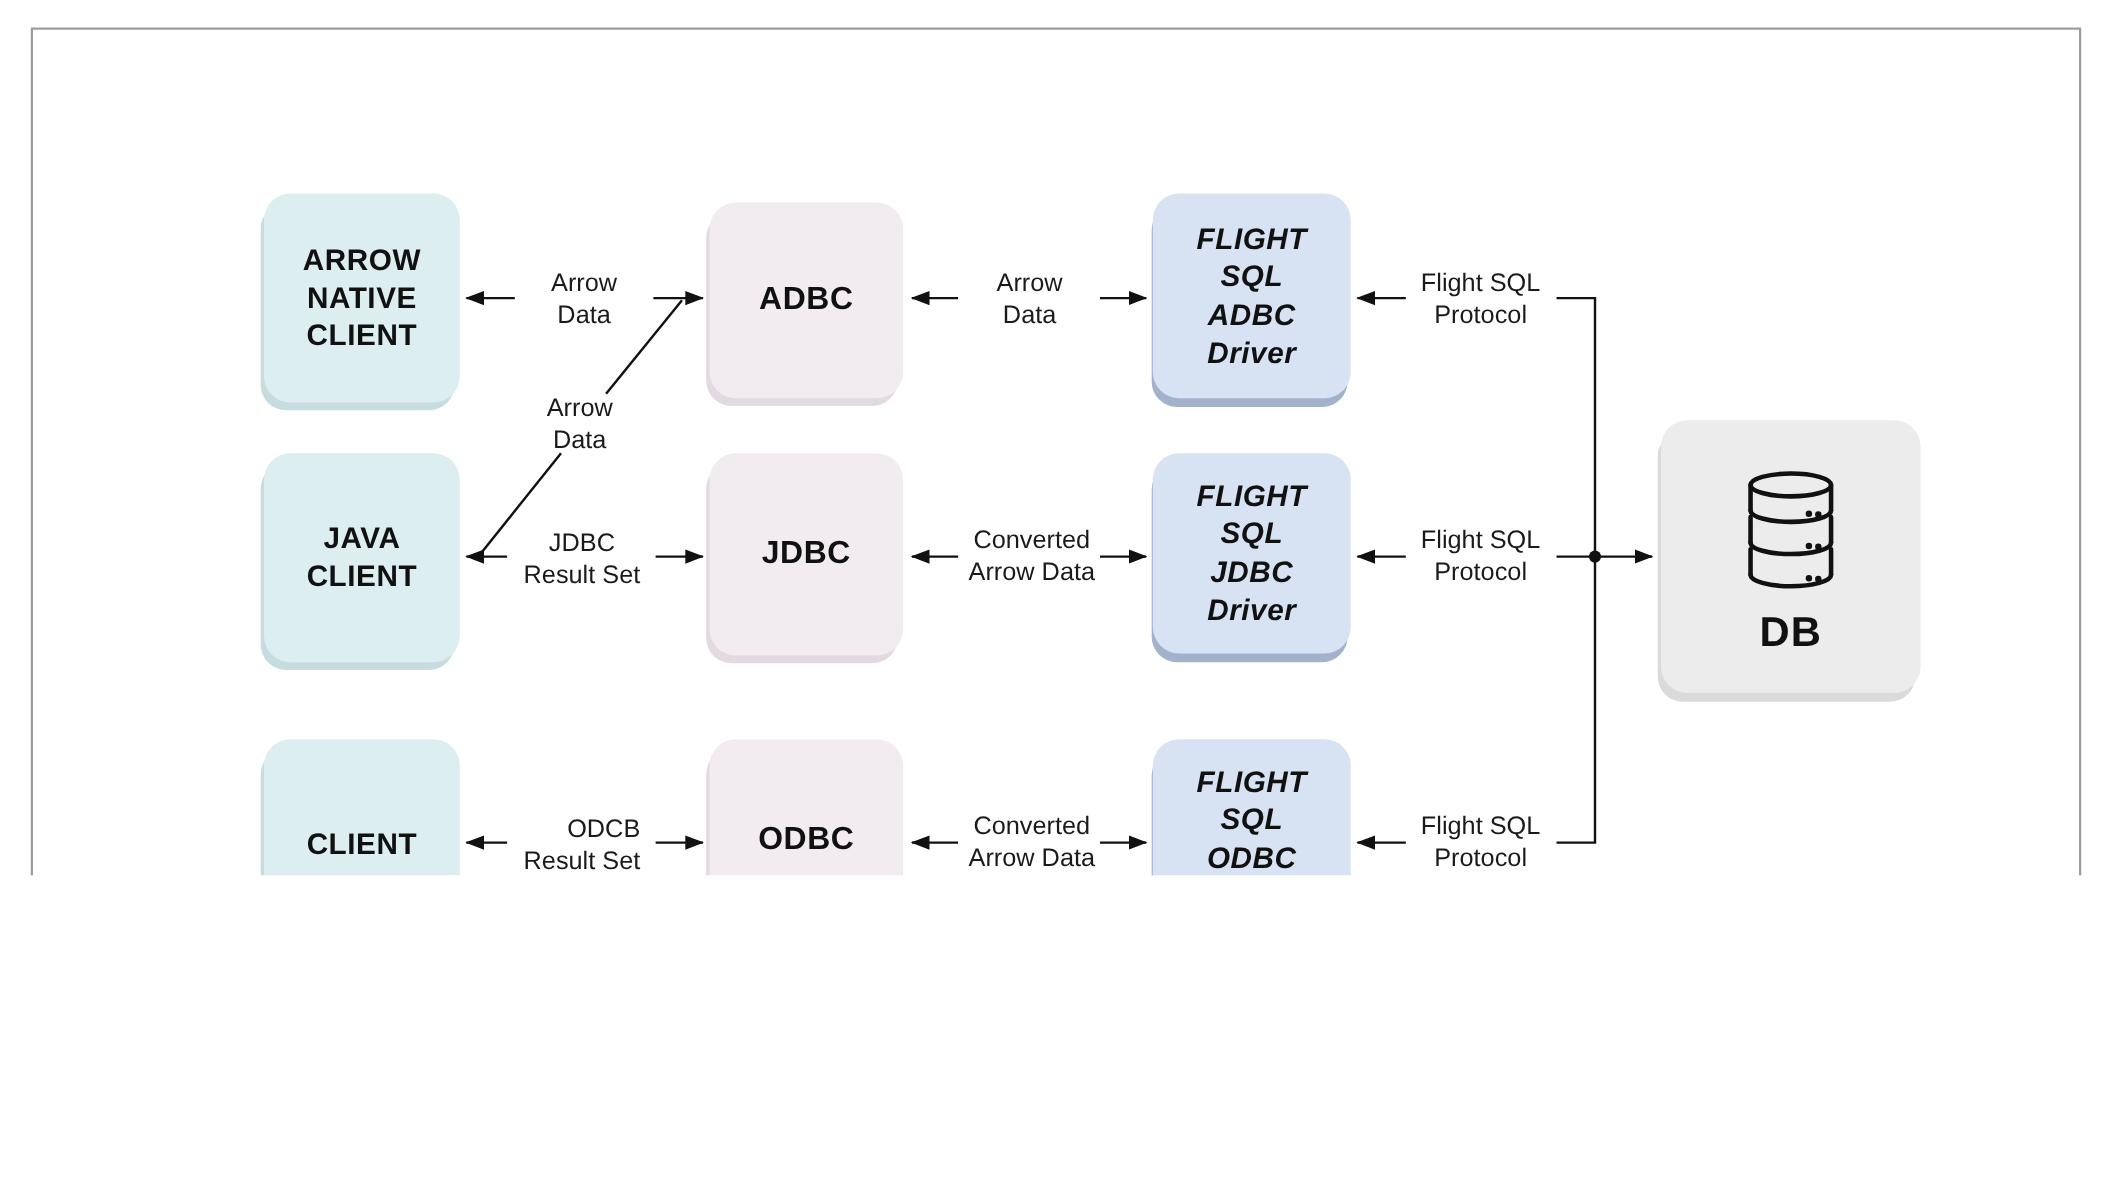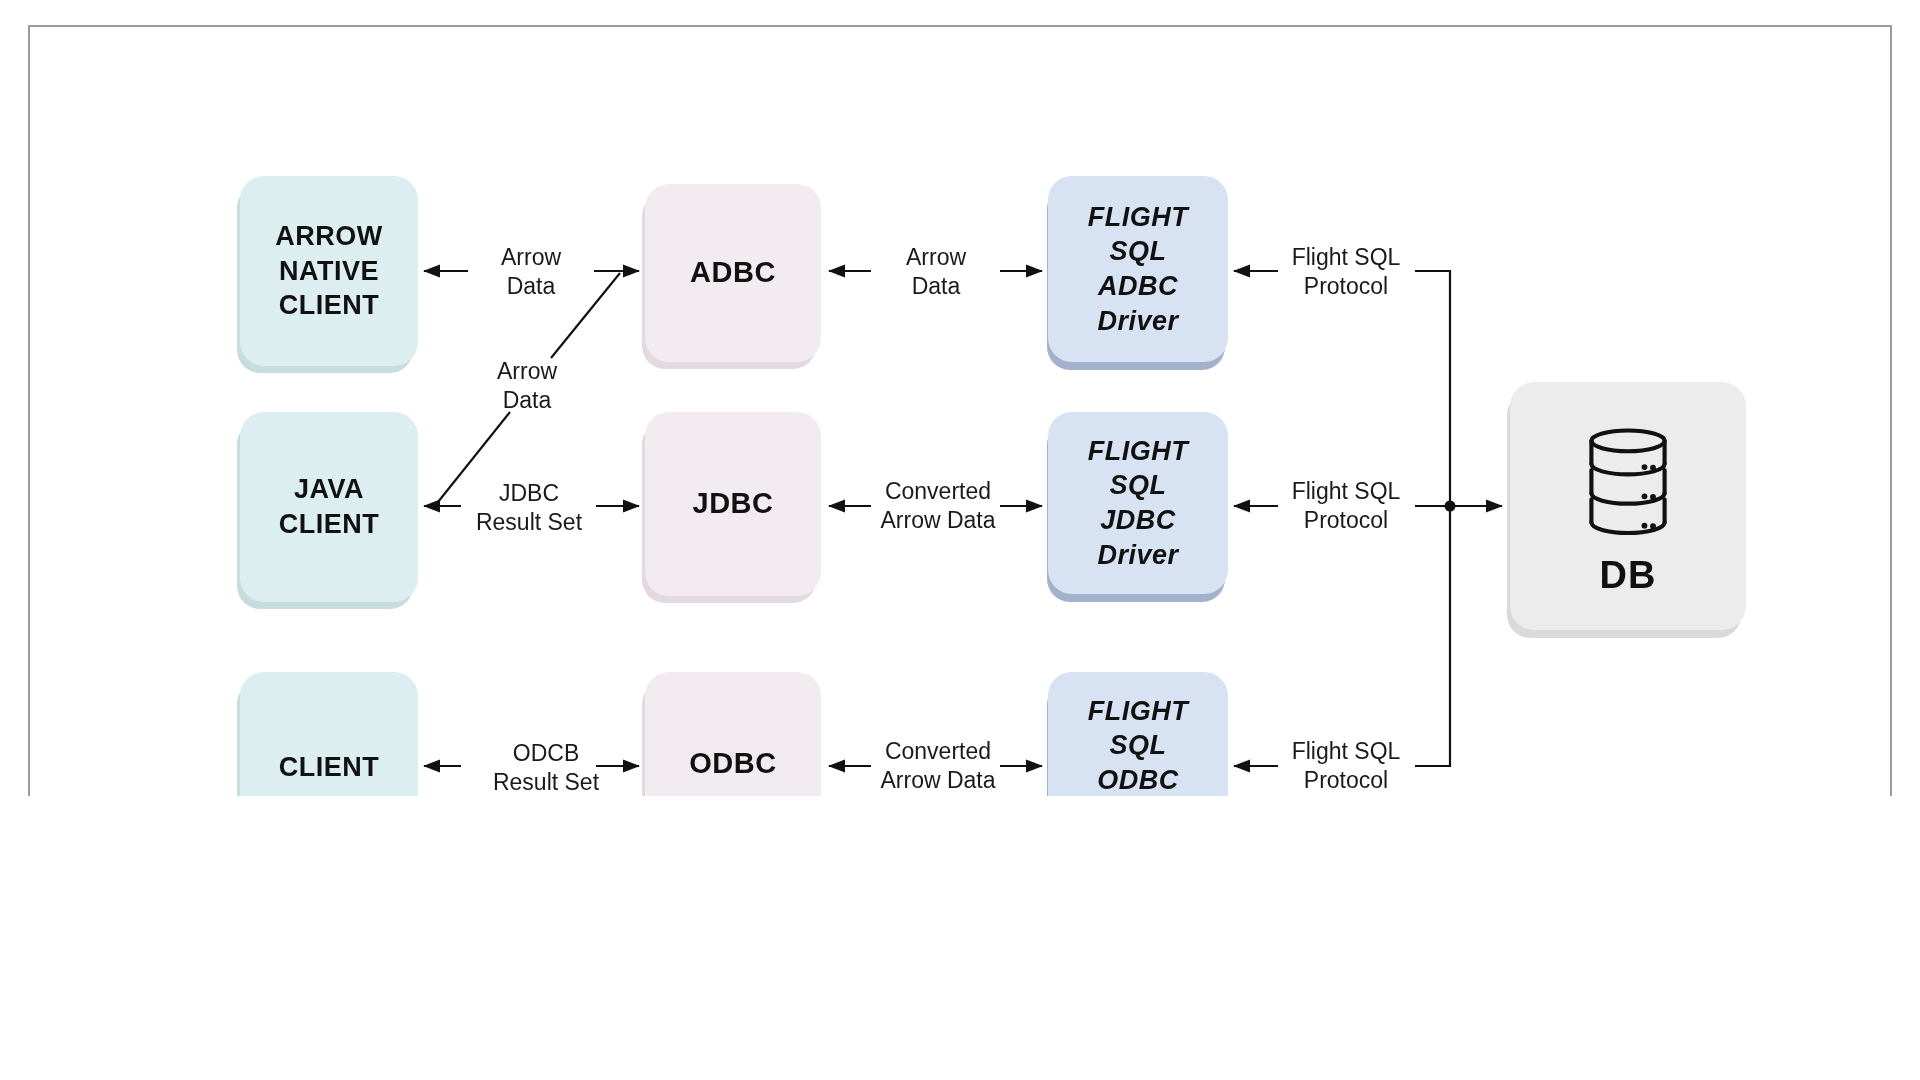--- a/index.html
+++ b/index.html
@@ -95,21 +95,21 @@
     color: #1a1a1a;
     white-space: pre-line;
   }
   #label-arrow-data-native-adbc   { left: 531px;  top: 272px; }
   #label-arrow-data-java-adbc     { left: 527px;  top: 386px; }
   #label-arrow-data-adbc-driver   { left: 936px;  top: 272px; }
   #label-flight-sql-protocol-top  { left: 1346px; top: 272px; }
   #label-jdbc-result-set          { left: 529px;  top: 508px; }
   #label-converted-arrow-data-mid { left: 938px;  top: 506px; }
   #label-flight-sql-protocol-mid  { left: 1346px; top: 506px; }
-  #label-odcb-result-set          { left: 546px;  top: 768px; }
+  #label-odcb-result-set          { left: 529px;  top: 768px; text-align: right; }
   #label-converted-arrow-data-bot { left: 938px;  top: 766px; }
   #label-flight-sql-protocol-bot  { left: 1346px; top: 766px; }
 </style>
 </head>
 <body>
 
 <div id="app">
   <div class="canvas-frame"></div>
 
   <svg class="connector-layer" viewBox="0 0 1920 1080" xmlns="http://www.w3.org/2000/svg">

